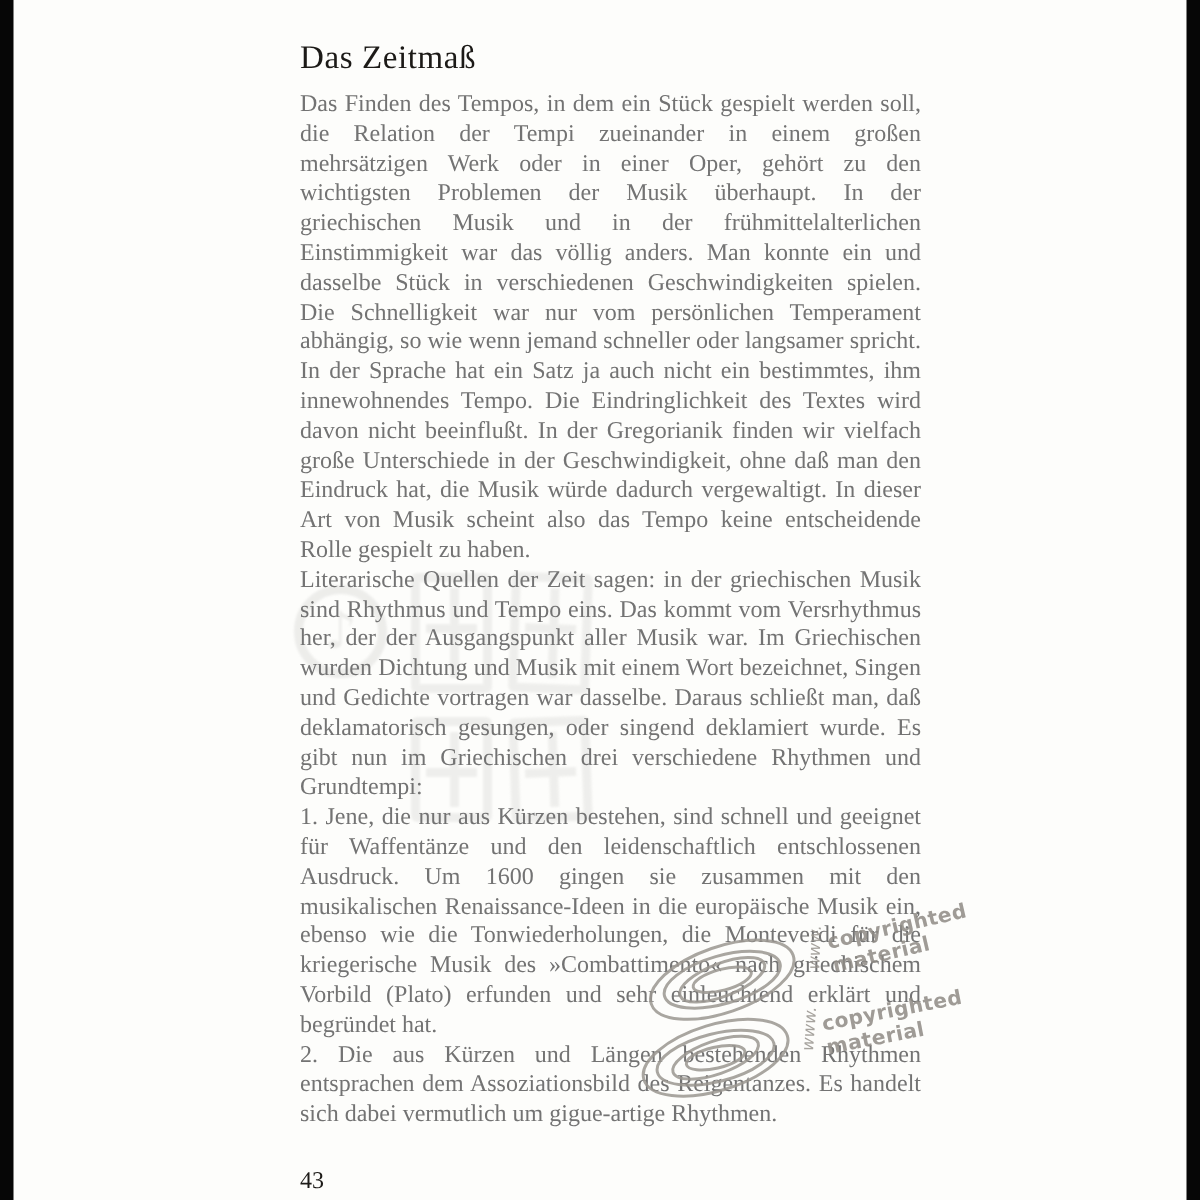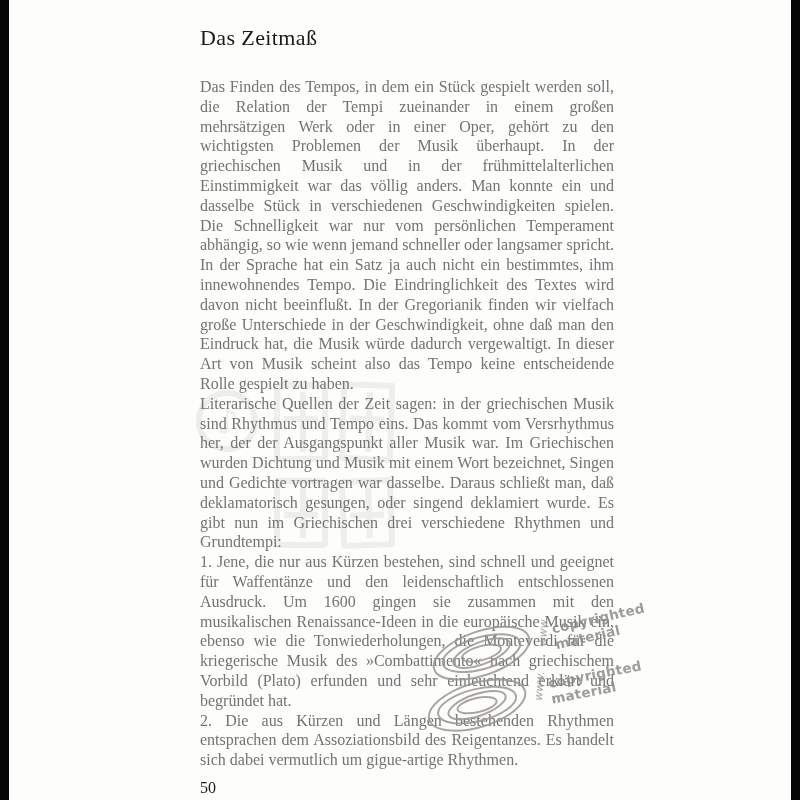--- a/index.html
+++ b/index.html
@@ -29,21 +29,21 @@
     left: 200px;
     top: 25px;
     width: 414px;
     color: #1c1a17;
   }
   .title {
     font-size: 22px;
     font-weight: 400;
     letter-spacing: 0.4px;
     color: #1c1a17;
-    margin-bottom: 26px;
+    margin-bottom: 9px;
   }
   .body-text p {
     font-size: 16px;
     line-height: 19.8px;
     text-align: justify;
     hyphens: auto;
     color: #737373;
   }
   .page-number {
     position: absolute;
@@ -146,21 +146,21 @@
   <div class="text-block">
     <h1 class="title">Das Zeitmaß</h1>
     <div class="body-text">
       <p>Das Finden des Tempos, in dem ein Stück gespielt werden soll, die Relation der Tempi zueinander in einem großen mehrsätzigen Werk oder in einer Oper, gehört zu den wichtigsten Problemen der Musik überhaupt. In der griechischen Musik und in der frühmittelalterlichen Einstimmigkeit war das völlig anders. Man konnte ein und dasselbe Stück in verschiedenen Geschwindigkeiten spielen. Die Schnelligkeit war nur vom persönlichen Temperament abhängig, so wie wenn jemand schneller oder langsamer spricht. In der Sprache hat ein Satz ja auch nicht ein bestimmtes, ihm innewohnendes Tempo. Die Eindringlichkeit des Textes wird davon nicht beeinflußt. In der Gregorianik finden wir vielfach große Unterschiede in der Geschwindigkeit, ohne daß man den Eindruck hat, die Musik würde dadurch vergewaltigt. In dieser Art von Musik scheint also das Tempo keine entscheidende Rolle gespielt zu haben.</p>
       <p>Literarische Quellen der Zeit sagen: in der griechischen Musik sind Rhythmus und Tempo eins. Das kommt vom Versrhythmus her, der der Ausgangspunkt aller Musik war. Im Griechischen wurden Dichtung und Musik mit einem Wort bezeichnet, Singen und Gedichte vortragen war dasselbe. Daraus schließt man, daß deklamatorisch gesungen, oder singend deklamiert wurde. Es gibt nun im Griechischen drei verschiedene Rhythmen und Grundtempi:</p>
       <p>1. Jene, die nur aus Kürzen bestehen, sind schnell und geeignet für Waffentänze und den leidenschaftlich entschlossenen Ausdruck. Um 1600 gingen sie zusammen mit den musikalischen Renaissance-Ideen in die europäische Musik ein, ebenso wie die Tonwiederholungen, die Monteverdi für die kriegerische Musik des »Combattimento« nach griechischem Vorbild (Plato) erfunden und sehr einleuchtend erklärt und begründet hat.</p>
       <p>2. Die aus Kürzen und Längen bestehenden Rhythmen entsprachen dem Assoziationsbild des Reigentanzes. Es handelt sich dabei vermutlich um gigue-artige Rhythmen.</p>
     </div>
   </div>
 
-  <div class="page-number">50</div>
+  <div class="page-number">43</div>
 
   <div class="stamp a">
     <span class="scribble">
       <svg width="104" height="56" viewBox="0 0 104 56">
         <g fill="none" stroke="#9b9791" stroke-width="2">
           <ellipse cx="52" cy="28" rx="50" ry="22" transform="rotate(-6 52 28)"></ellipse>
           <ellipse cx="52" cy="28" rx="40" ry="16" transform="rotate(-3 52 28)"></ellipse>
           <ellipse cx="52" cy="28" rx="30" ry="11" transform="rotate(-8 52 28)"></ellipse>
           <ellipse cx="52" cy="28" rx="20" ry="7" transform="rotate(-2 52 28)"></ellipse>
         </g>

